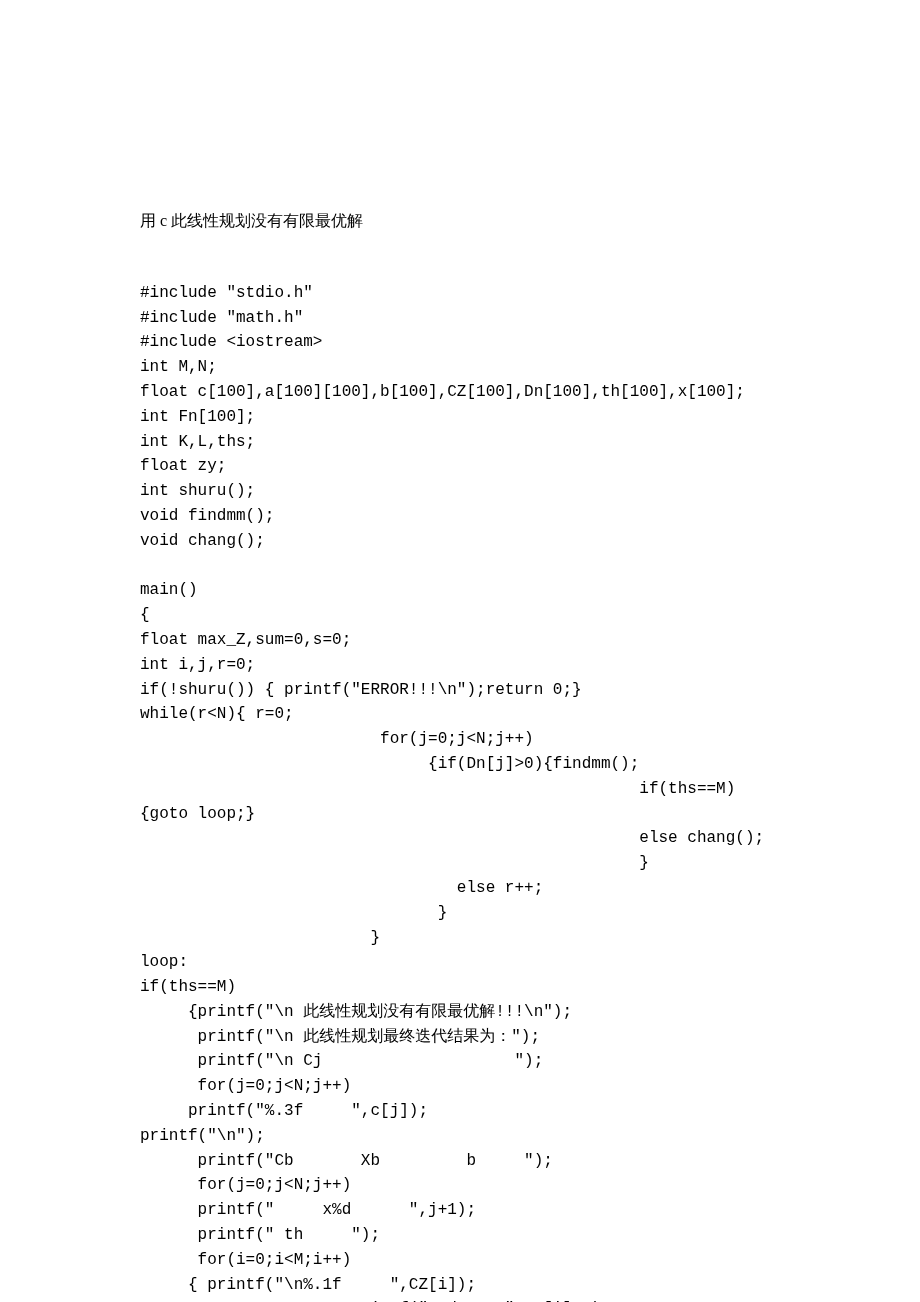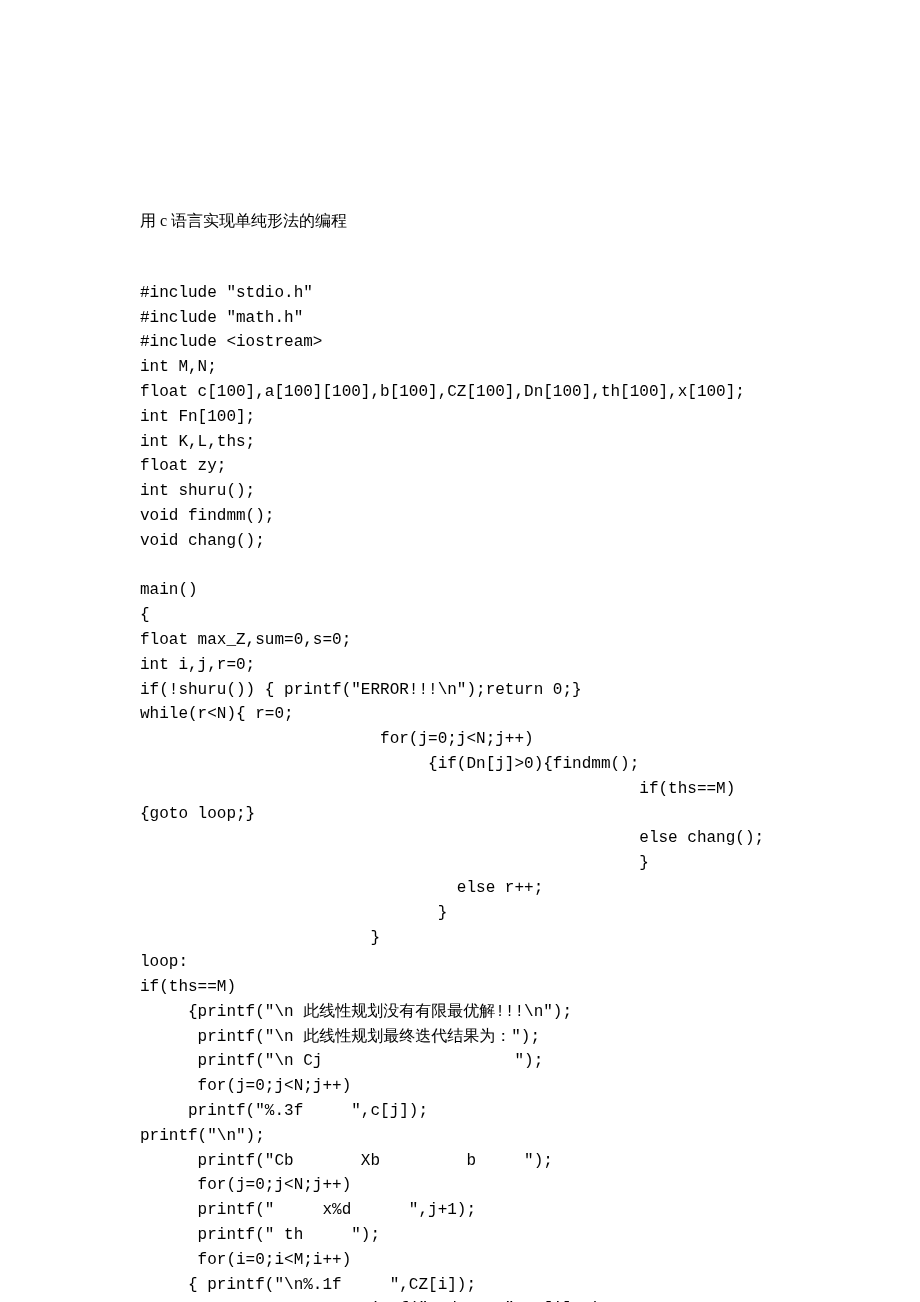--- a/index.html
+++ b/index.html
@@ -22,21 +22,21 @@
     .code {
       font-family: 'Courier New', 'SimSun', monospace;
       font-size: 16px;
     }
   </style>
 </head>
 <body>
 
 
 
-<div class="title">用 c 语言实现单纯形法的编程</div>
+<div class="title">用 c 此线性规划没有有限最优解</div>
 <div class="code">#include "stdio.h"
 #include "math.h"
 #include &lt;iostream&gt;
 int M,N;
 float c[100],a[100][100],b[100],CZ[100],Dn[100],th[100],x[100];
 int Fn[100];
 int K,L,ths;
 float zy;
 int shuru();
 void findmm();

